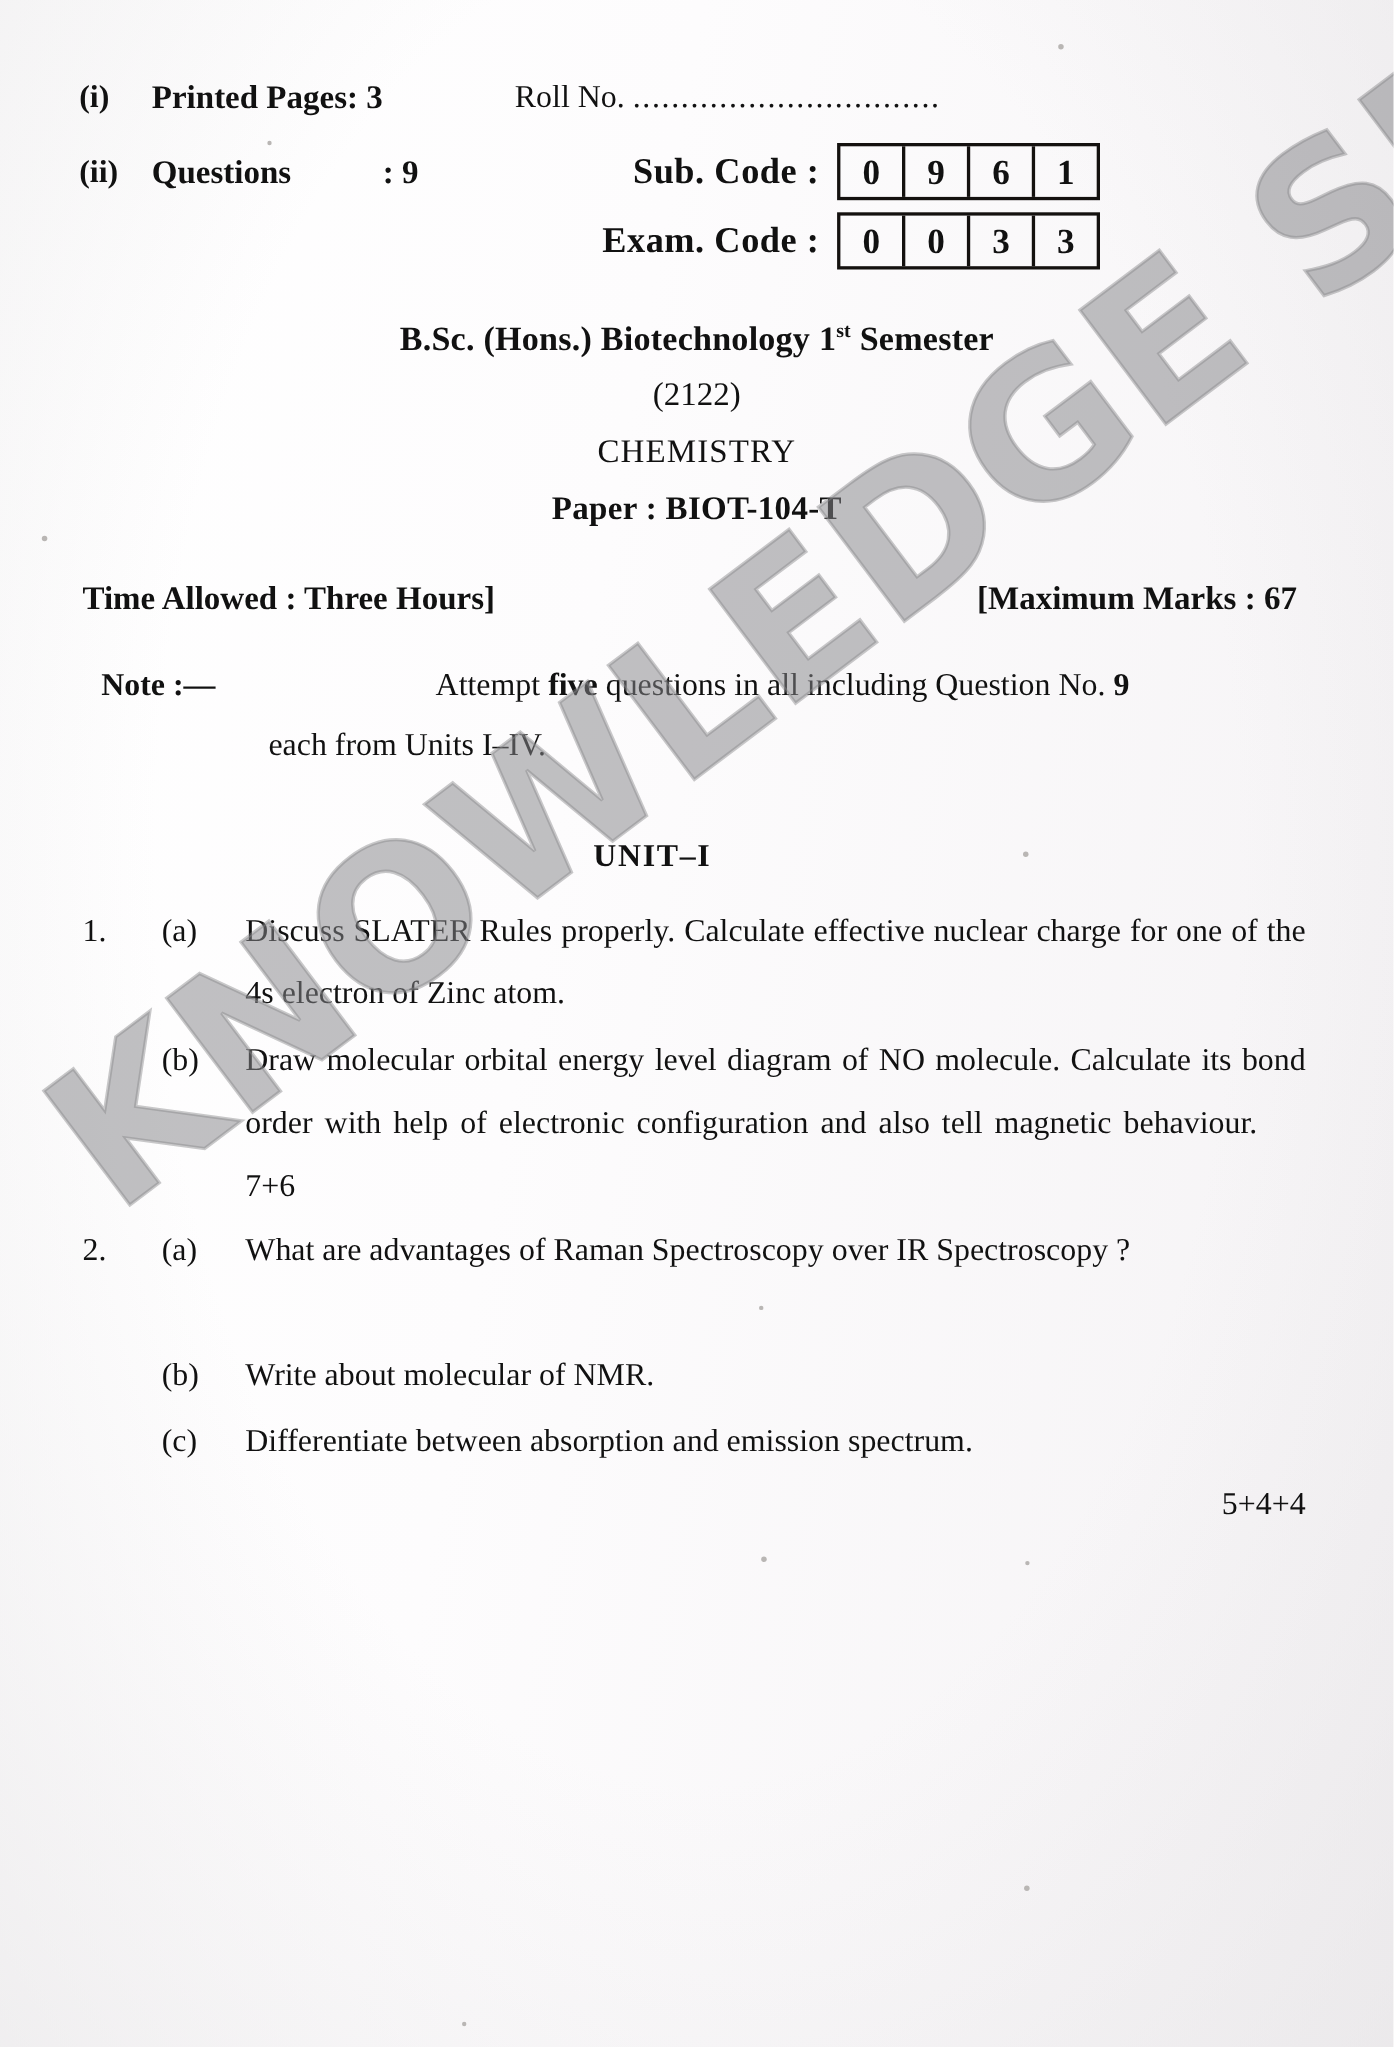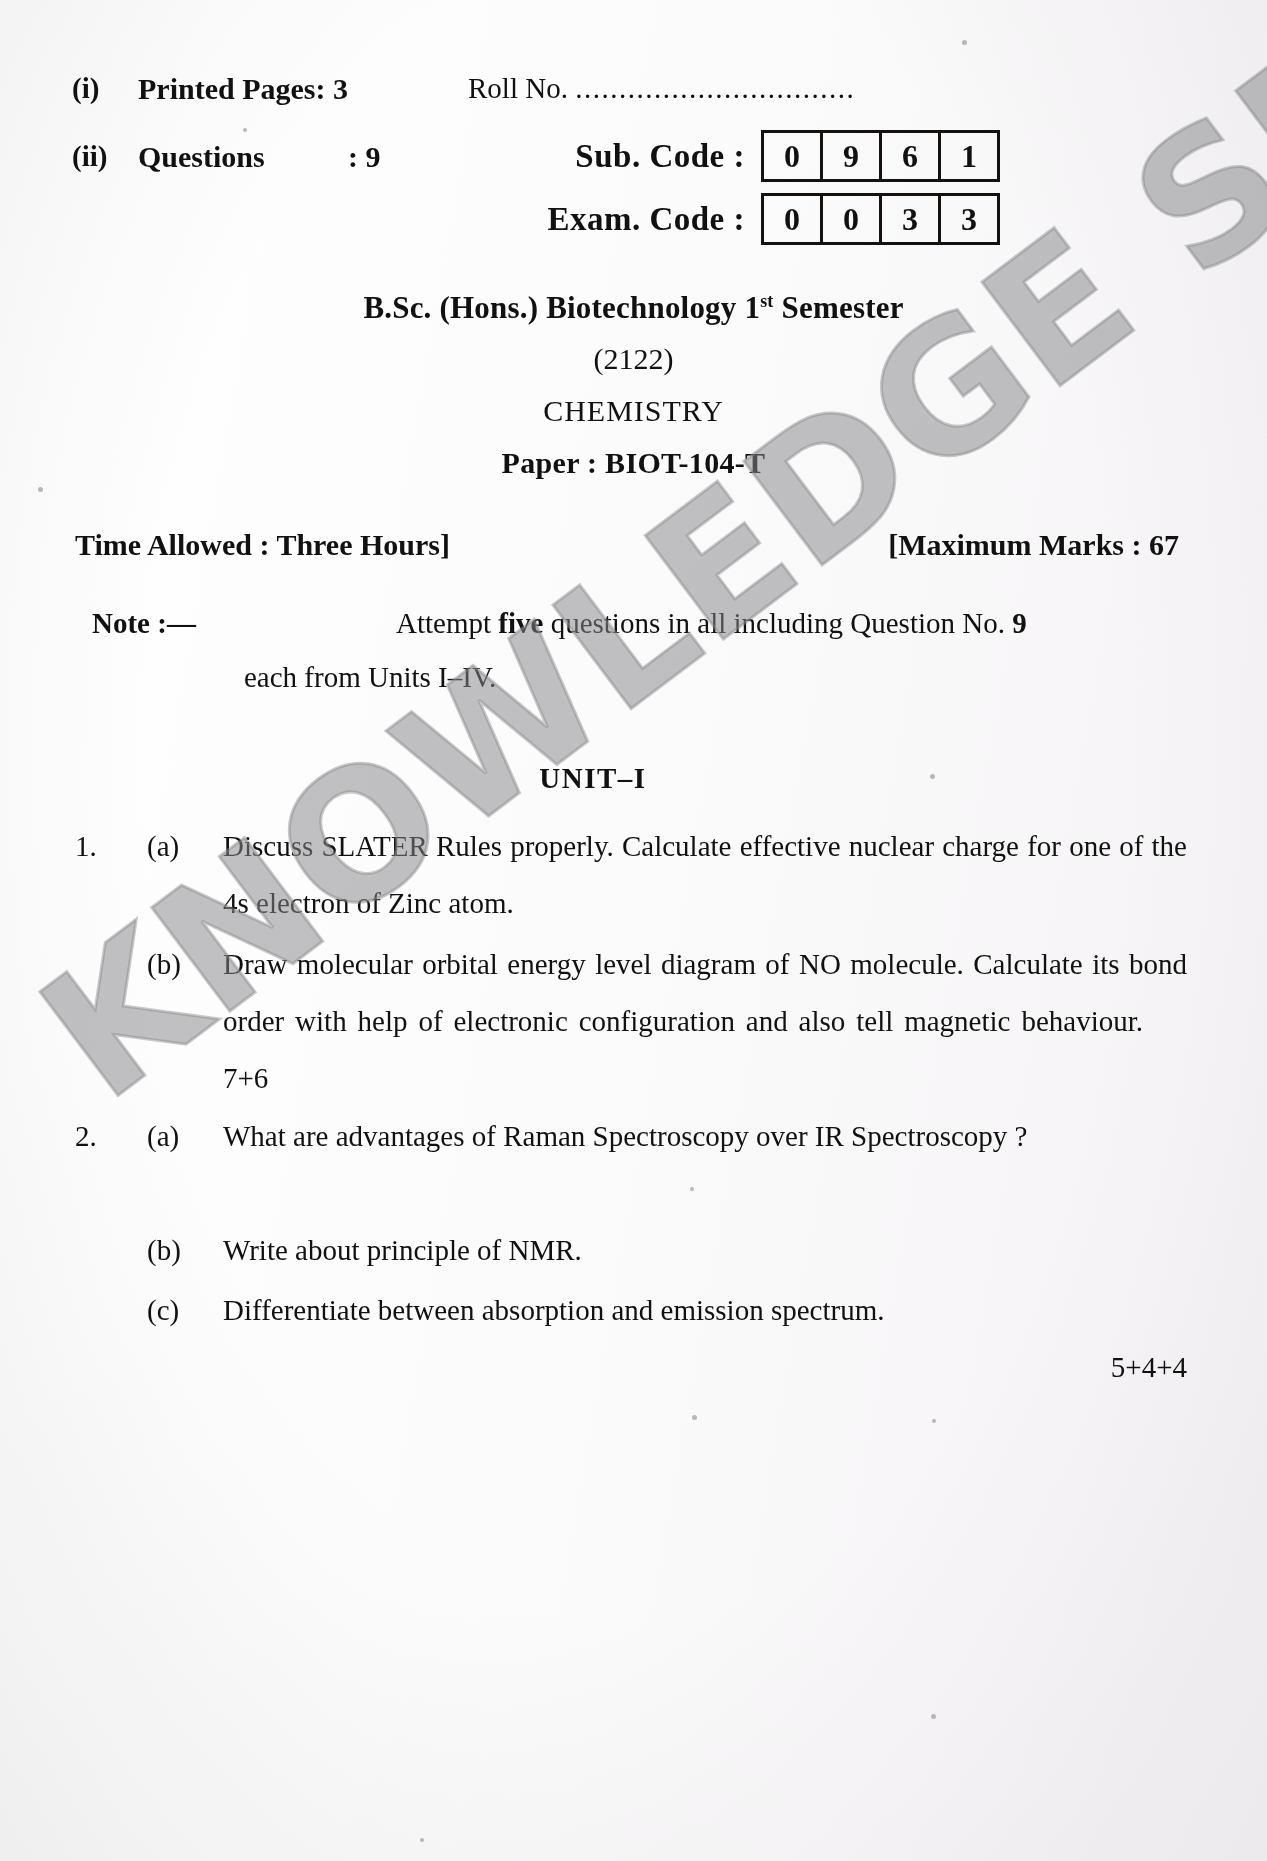--- a/index.html
+++ b/index.html
@@ -356,21 +356,21 @@
     </div>
 
     <div class="qitem" style="top:1108px;">
       <span class="qnum">2.</span>
       <span class="qlet">(a)</span>
       <div class="qtext">What are advantages of Raman Spectroscopy over IR Spectroscopy ?</div>
     </div>
 
     <div class="qitem" style="top:1222px;">
       <span class="qlet">(b)</span>
-      <div class="qtext nojust">Write about principle of NMR.</div>
+      <div class="qtext nojust">Write about molecular of NMR.</div>
     </div>
 
     <div class="qitem" style="top:1282px;">
       <span class="qlet">(c)</span>
       <div class="qtext nojust">Differentiate between absorption and emission spectrum.</div>
       <div class="marks-right">5+4+4</div>
     </div>
 
   </div>
 </div>

